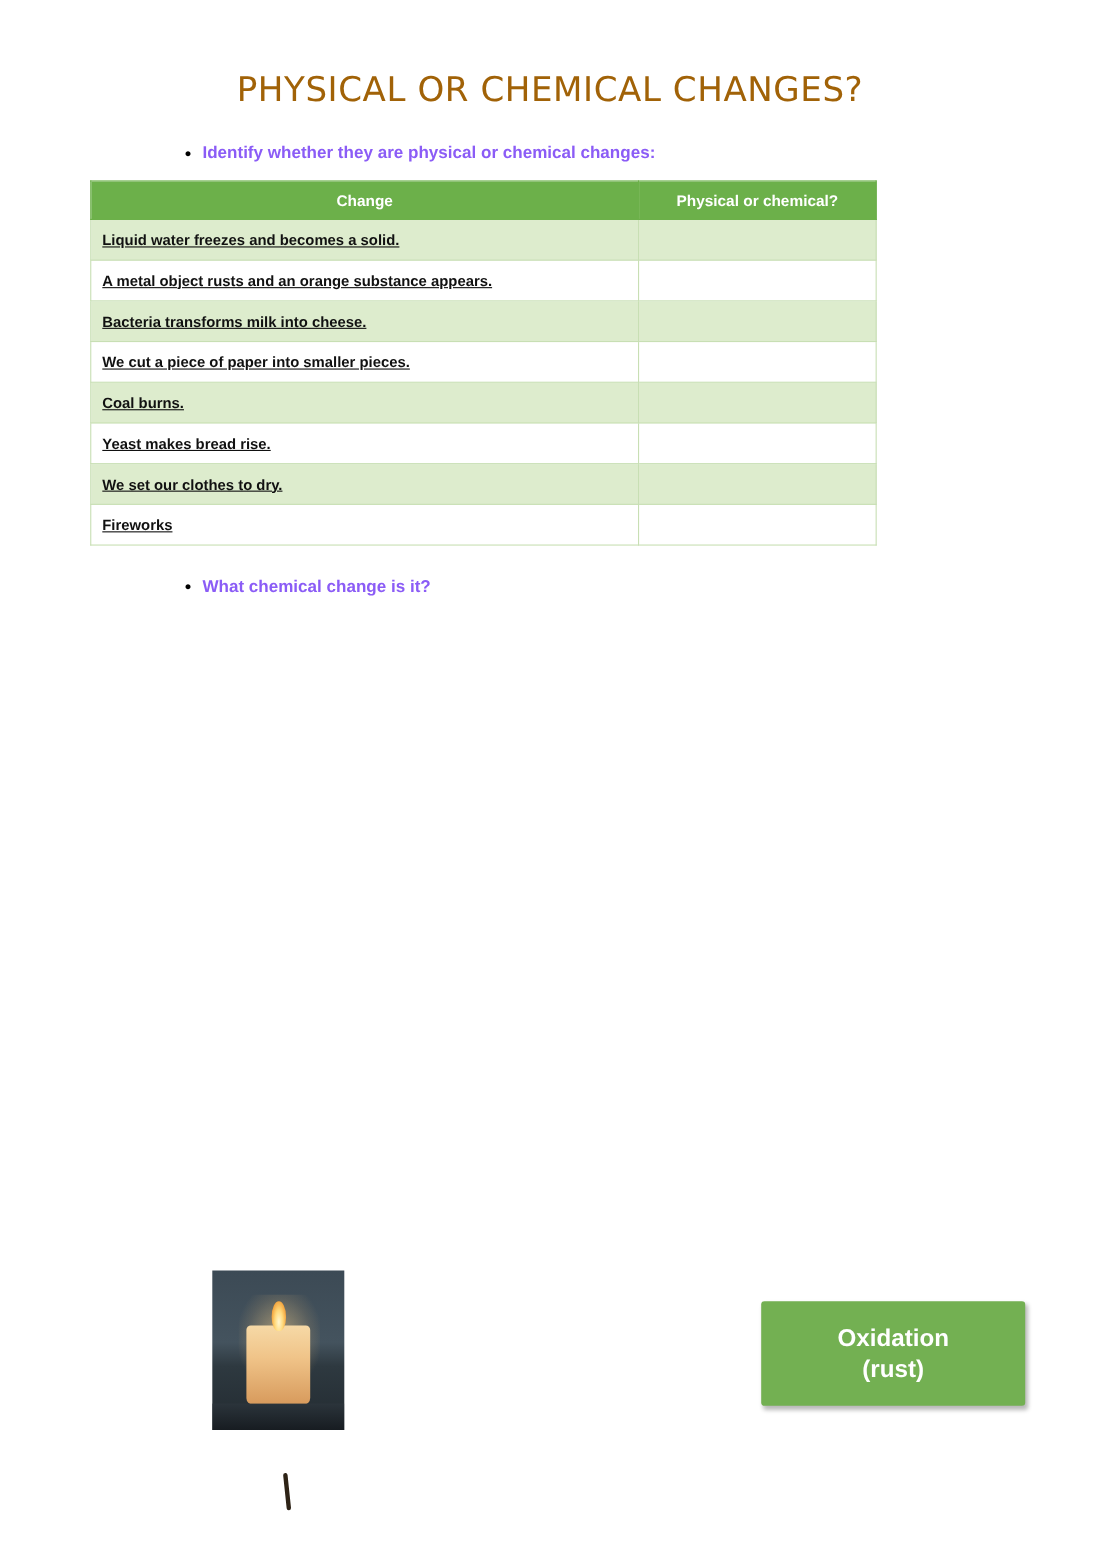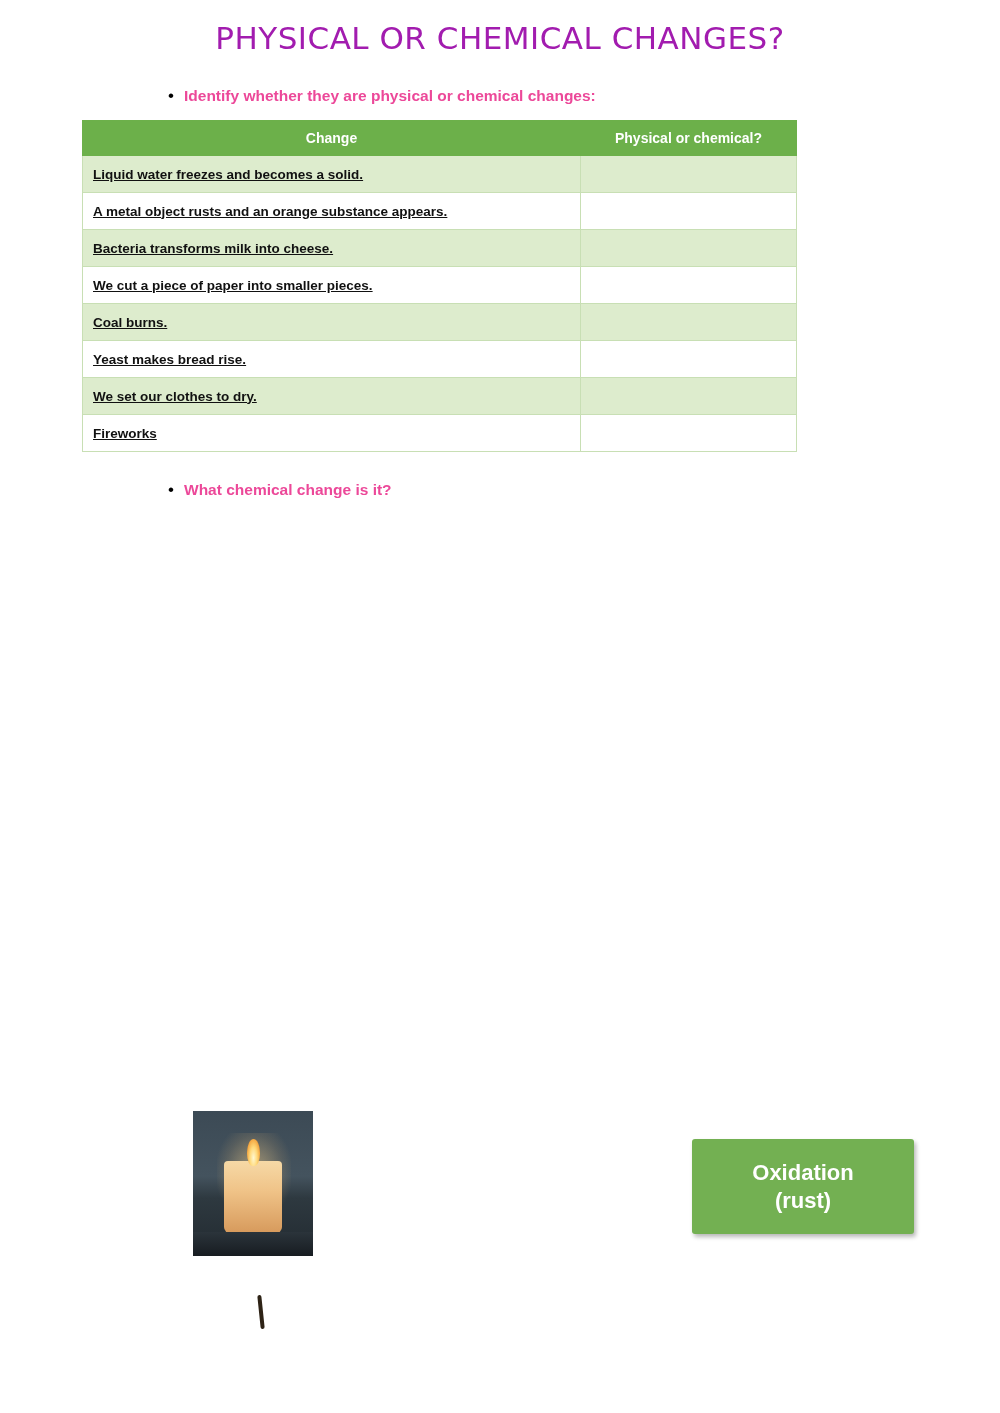--- a/index.html
+++ b/index.html
@@ -22,44 +22,44 @@
     height: 1413px;
     box-sizing: border-box;
   }
 
   .title {
     text-align: center;
     font-family: "DejaVu Sans", sans-serif;
     font-size: 31px;
     font-weight: 400;
     letter-spacing: 0.5px;
-    color: #a21caf;
+    color: #a16207;
     margin: 0;
-    padding-top: 20px;
+    padding-top: 64px;
   }
 
   
   .bullet-line {
     display: flex;
     align-items: flex-start;
     margin-left: 168px;
     margin-top: 30px;
   }
   .bullet-dot {
     width: 16px;
     font-size: 17px;
     line-height: 20px;
     color: #000;
     flex: 0 0 auto;
   }
   .bullet-text {
     font-size: 15.5px;
     font-weight: bold;
     line-height: 20px;
-    color: #ec4899;
+    color: #8b5cf6;
   }
 
   
   .table-wrap {
     margin: 14px 0 0 82px;
     width: 714px;
   }
   table.changes {
     border-collapse: collapse;
     width: 100%;
@@ -255,21 +255,21 @@
       <div class="candle-glass"></div>
       <div class="candle-flame"></div>
       <div class="candle-shelf"></div>
     </div>
 
     <div class="photo apple-img">
       <div class="apple-stem"></div>
 
     </div>
 
-    <div class="label-box" style="left:692px; top:633px; width:222px; height:95px;">
+    <div class="label-box" style="left:692px; top:633px; width:240px; height:95px;">
       <div>
         <div>Oxidation</div>
         <div>(rust)</div>
       </div>
     </div>
 
   </div>
 </div>
 
 </body></html>

